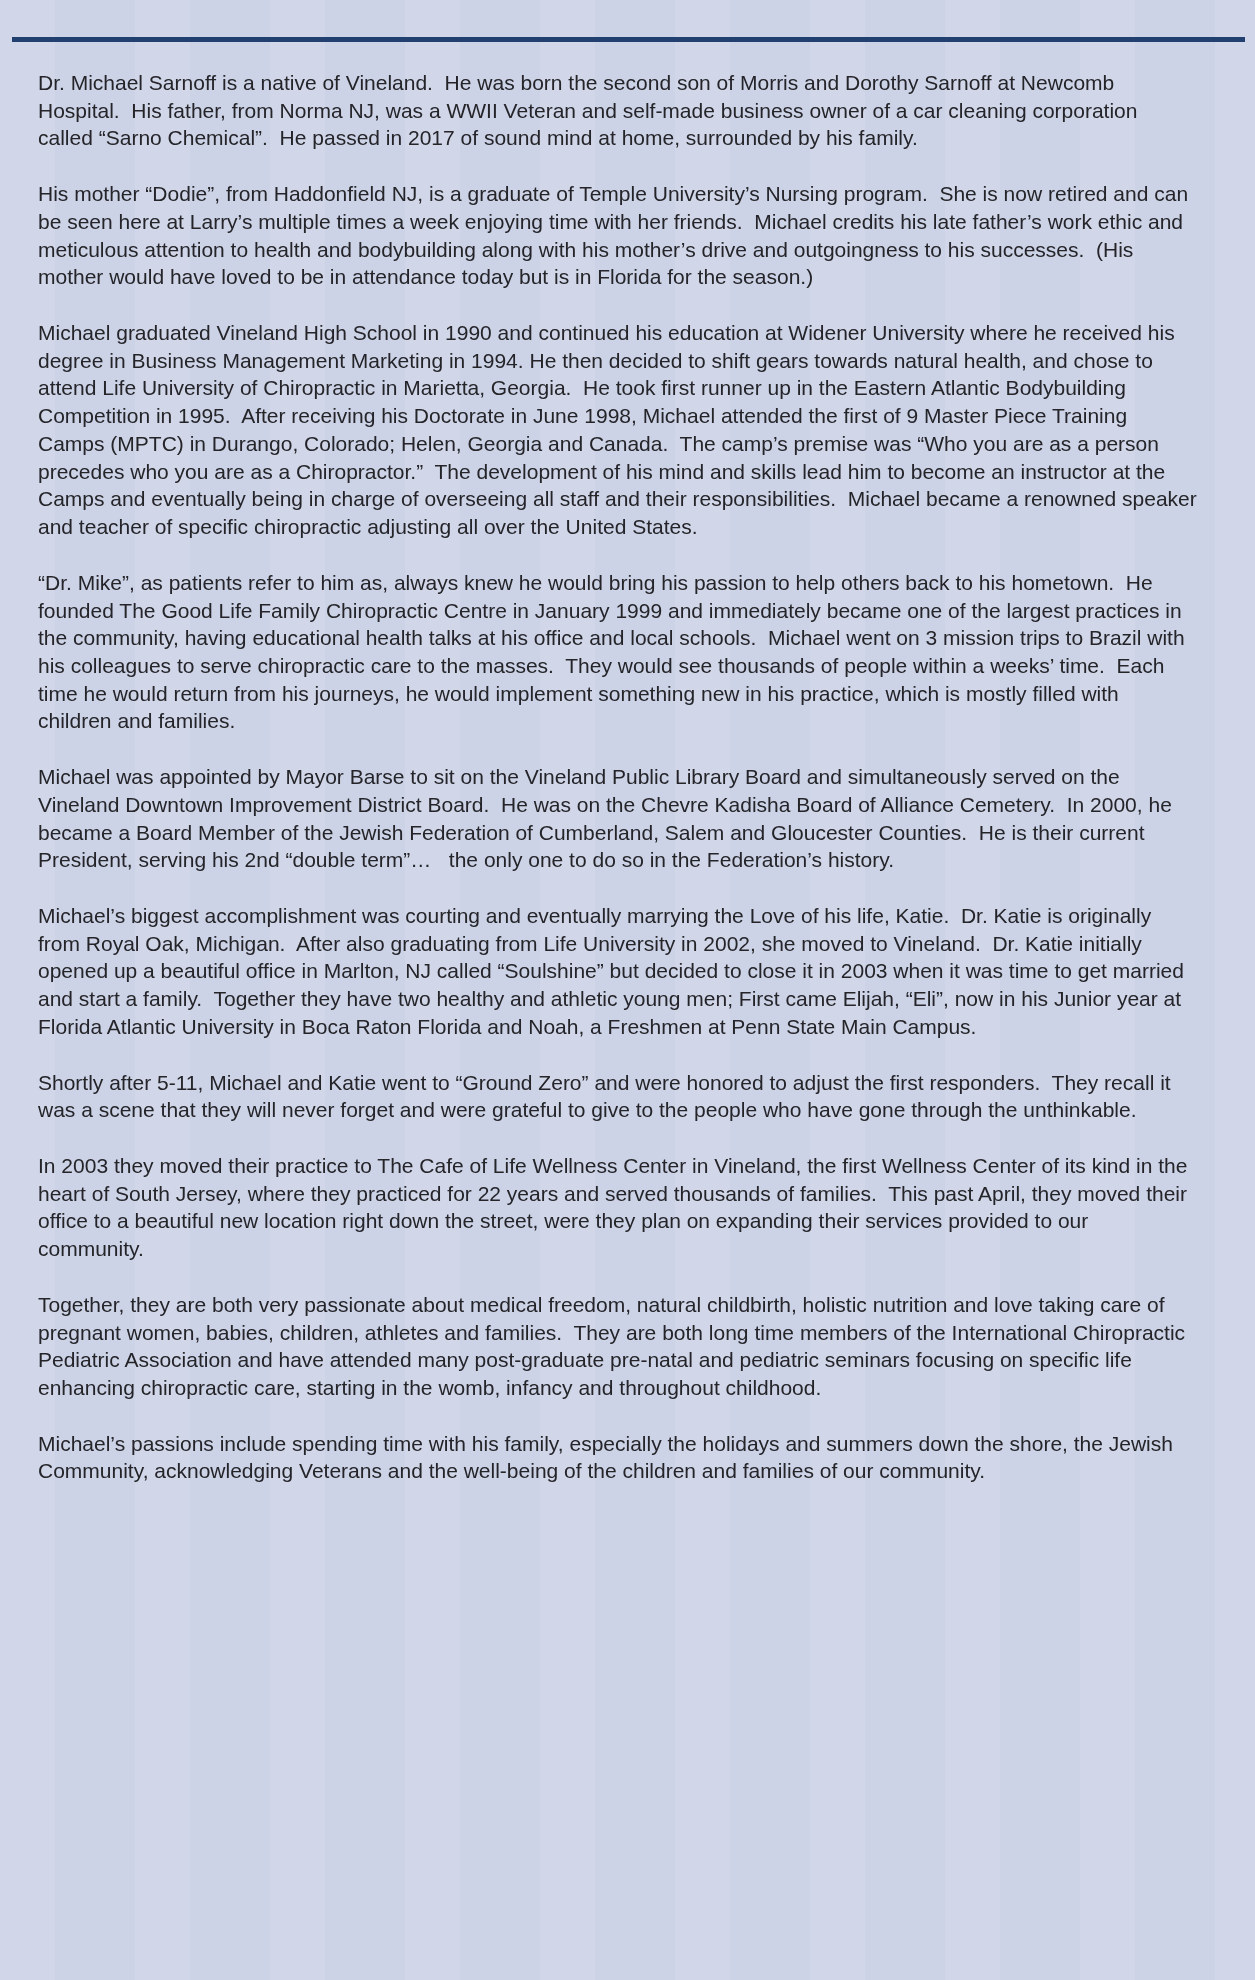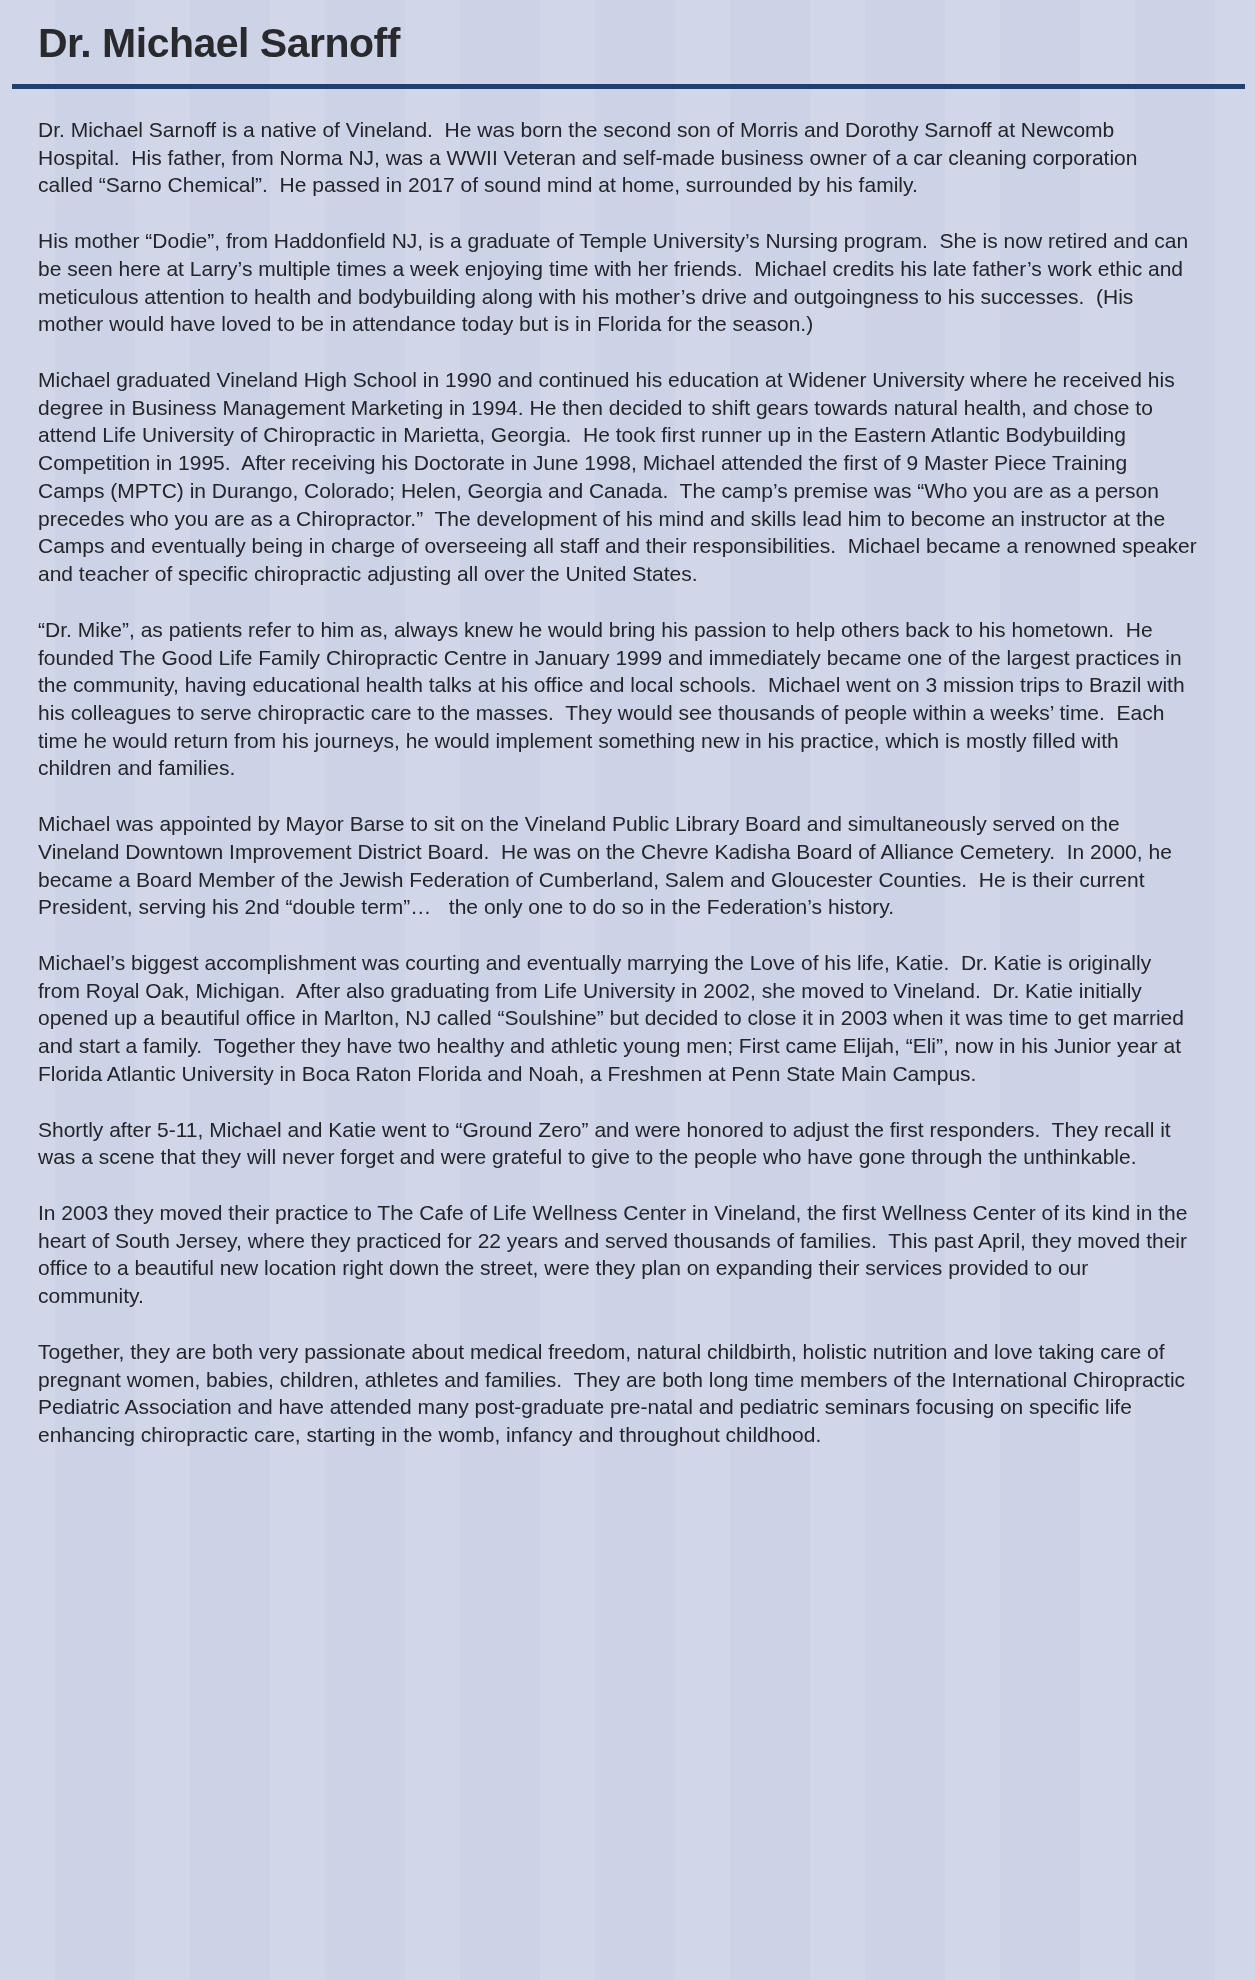--- a/index.html
+++ b/index.html
@@ -39,27 +39,27 @@
   .bio p {
     margin: 0 0 28px 0;
     white-space: pre-wrap; 
   }
 </style>
 </head>
 <body>
 
 <div class="page">
   <header>
-    <h1 class="page-title">Dr. Michael Sarnoff</h1>
     <div class="title-divider"></div>
   </header>
   <article class="bio">
     <p>Dr. Michael Sarnoff is a native of Vineland.  He was born the second son of Morris and Dorothy Sarnoff at Newcomb Hospital.  His father, from Norma NJ, was a WWII Veteran and self-made business owner of a car cleaning corporation called “Sarno Chemical”.  He passed in 2017 of sound mind at home, surrounded by his family.</p>
     <p>His mother “Dodie”, from Haddonfield NJ, is a graduate of Temple University’s Nursing program.  She is now retired and can be seen here at Larry’s multiple times a week enjoying time with her friends.  Michael credits his late father’s work ethic and meticulous attention to health and bodybuilding along with his mother’s drive and outgoingness to his successes.  (His mother would have loved to be in attendance today but is in Florida for the season.)</p>
     <p>Michael graduated Vineland High School in 1990 and continued his education at Widener University where he received his degree in Business Management Marketing in 1994. He then decided to shift gears towards natural health, and chose to attend Life University of Chiropractic in Marietta, Georgia.  He took first runner up in the Eastern Atlantic Bodybuilding Competition in 1995.  After receiving his Doctorate in June 1998, Michael attended the first of 9 Master Piece Training Camps (MPTC) in Durango, Colorado; Helen, Georgia and Canada.  The camp’s premise was “Who you are as a person precedes who you are as a Chiropractor.”  The development of his mind and skills lead him to become an instructor at the Camps and eventually being in charge of overseeing all staff and their responsibilities.  Michael became a renowned speaker and teacher of specific chiropractic adjusting all over the United States.</p>
     <p>“Dr. Mike”, as patients refer to him as, always knew he would bring his passion to help others back to his hometown.  He founded The Good Life Family Chiropractic Centre in January 1999 and immediately became one of the largest practices in the community, having educational health talks at his office and local schools.  Michael went on 3 mission trips to Brazil with his colleagues to serve chiropractic care to the masses.  They would see thousands of people within a weeks’ time.  Each time he would return from his journeys, he would implement something new in his practice, which is mostly filled with children and families.</p>
     <p>Michael was appointed by Mayor Barse to sit on the Vineland Public Library Board and simultaneously served on the Vineland Downtown Improvement District Board.  He was on the Chevre Kadisha Board of Alliance Cemetery.  In 2000, he became a Board Member of the Jewish Federation of Cumberland, Salem and Gloucester Counties.  He is their current President, serving his 2nd “double term”…   the only one to do so in the Federation’s history.</p>
     <p>Michael’s biggest accomplishment was courting and eventually marrying the Love of his life, Katie.  Dr. Katie is originally from Royal Oak, Michigan.  After also graduating from Life University in 2002, she moved to Vineland.  Dr. Katie initially opened up a beautiful office in Marlton, NJ called “Soulshine” but decided to close it in 2003 when it was time to get married and start a family.  Together they have two healthy and athletic young men; First came Elijah, “Eli”, now in his Junior year at Florida Atlantic University in Boca Raton Florida and Noah, a Freshmen at Penn State Main Campus.</p>
     <p>Shortly after 5-11, Michael and Katie went to “Ground Zero” and were honored to adjust the first responders.  They recall it was a scene that they will never forget and were grateful to give to the people who have gone through the unthinkable.</p>
     <p>In 2003 they moved their practice to The Cafe of Life Wellness Center in Vineland, the first Wellness Center of its kind in the heart of South Jersey, where they practiced for 22 years and served thousands of families.  This past April, they moved their office to a beautiful new location right down the street, were they plan on expanding their services provided to our community.</p>
     <p>Together, they are both very passionate about medical freedom, natural childbirth, holistic nutrition and love taking care of pregnant women, babies, children, athletes and families.  They are both long time members of the International Chiropractic Pediatric Association and have attended many post-graduate pre-natal and pediatric seminars focusing on specific life enhancing chiropractic care, starting in the womb, infancy and throughout childhood.</p>
+    <p>Michael’s passions include spending time with his family, especially the holidays and summers down the shore, the Jewish Community, acknowledging Veterans and the well-being of the children and families of our community.</p>
   </article>
 </div>
 
 </body></html>

